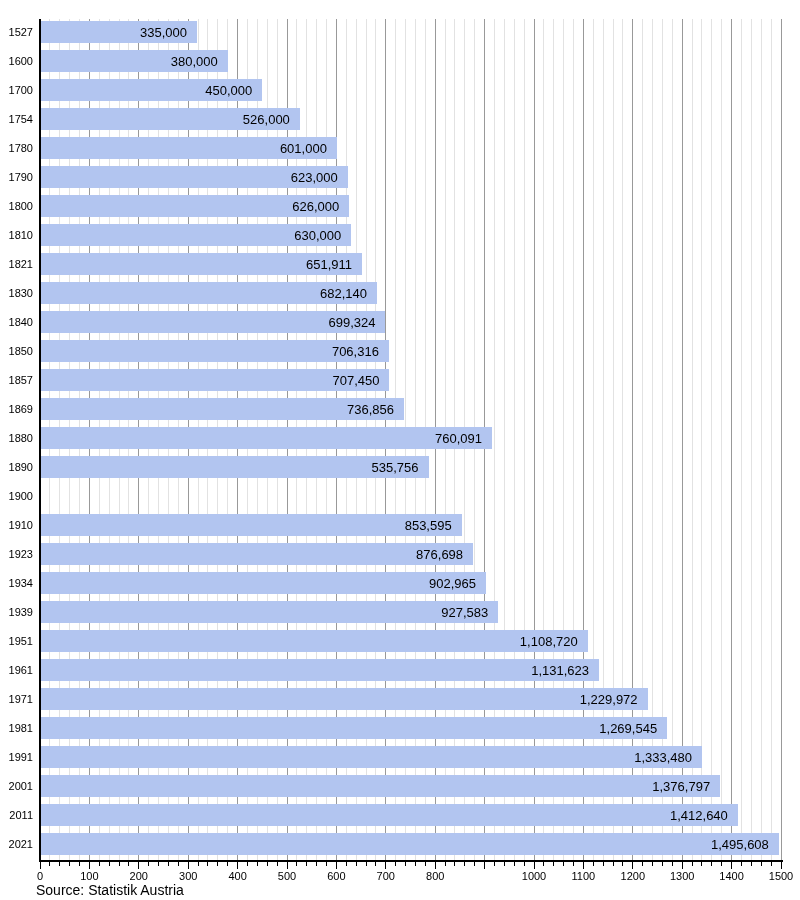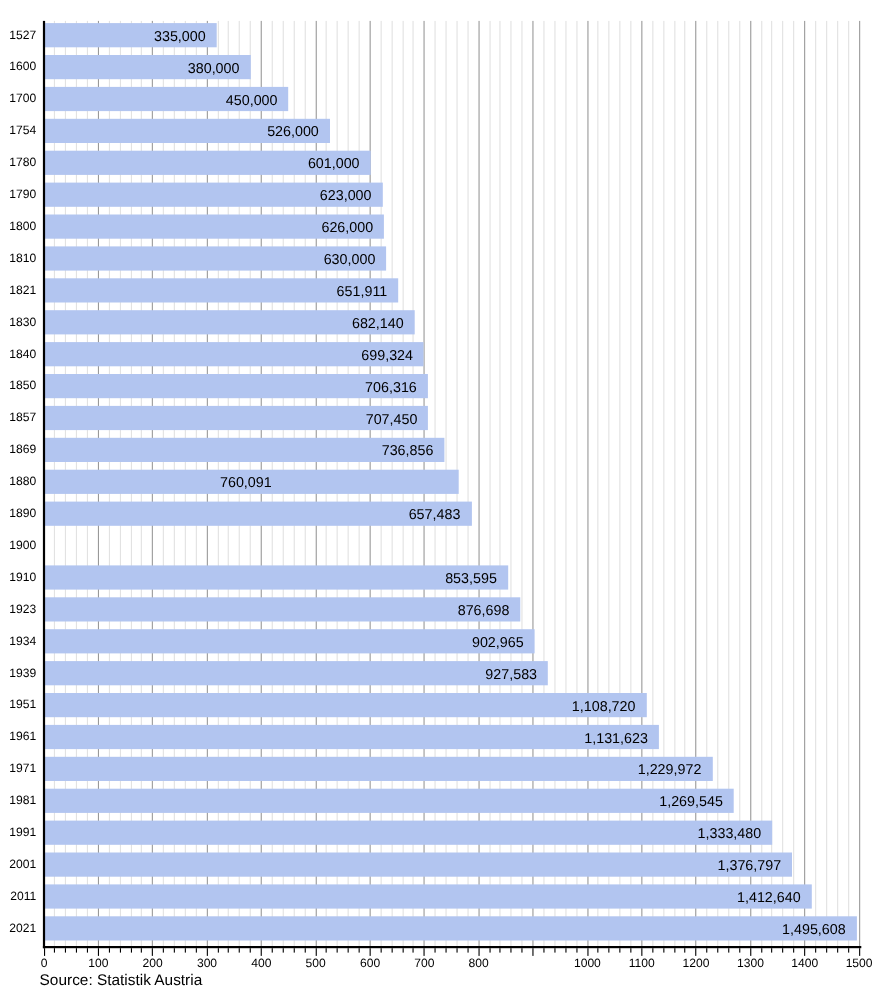--- a/index.html
+++ b/index.html
@@ -227,28 +227,28 @@
         </div>
       </div>
       <div class="row" style="top: 377px;">
         <div class="ylabel">1869</div>
         <div class="bar" style="width: 364.007px;">
           <span class="val">736,856</span>
         </div>
       </div>
       <div class="row" style="top: 406px;">
         <div class="ylabel">1880</div>
-        <div class="bar" style="width: 377px; justify-content: center;">
+        <div class="bar" style="width: 452px;">
           <span class="val">760,091</span>
         </div>
       </div>
       <div class="row" style="top: 435px;">
         <div class="ylabel">1890</div>
         <div class="bar" style="width: 388.529px;">
-          <span class="val">657,483</span>
+          <span class="val">535,756</span>
         </div>
       </div>
       <div class="row" style="top: 464px;">
         <div class="ylabel">1900</div>
       </div>
       <div class="row" style="top: 493px;">
         <div class="ylabel">1910</div>
         <div class="bar" style="width: 421.676px;">
           <span class="val">853,595</span>
         </div>

